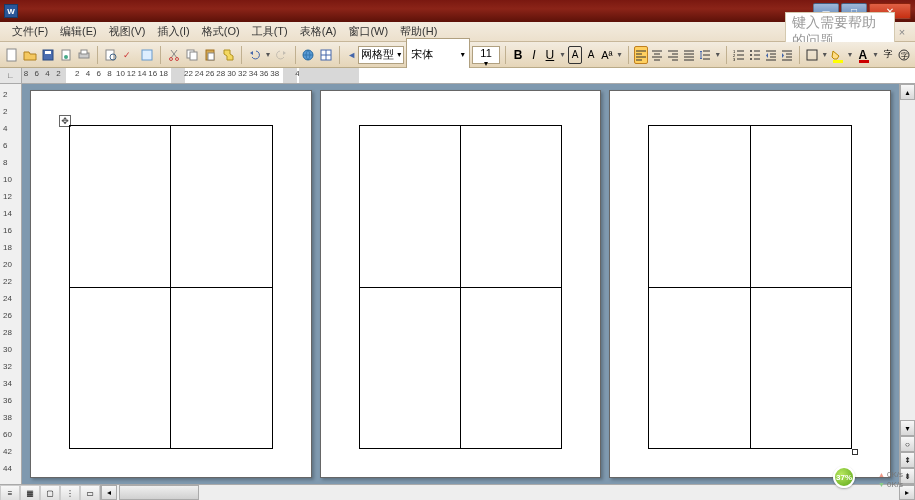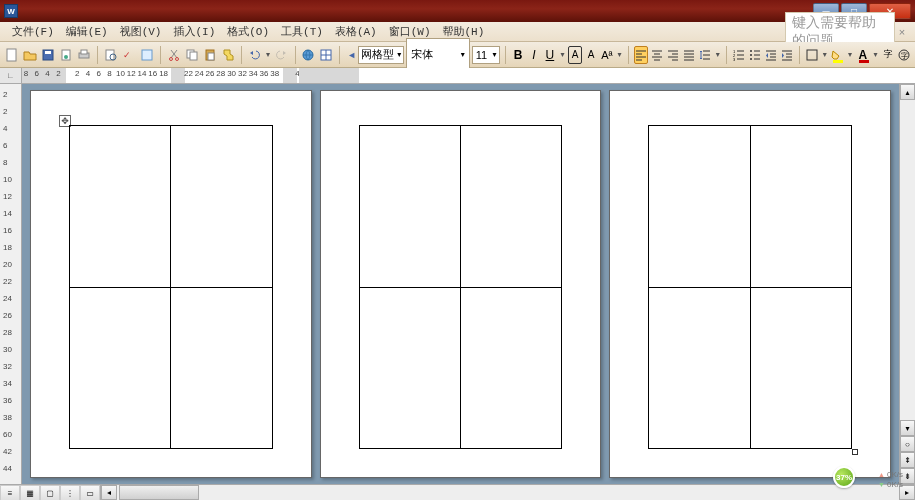--- a/index.html
+++ b/index.html
@@ -11,31 +11,31 @@
 .titlebar .title { flex: none; }
 .titlebar .spacer { flex: 1; }
 .win-btns { display: flex; gap: 2px; }
 .win-btn { width: 26px; height: 16px; border: 1px solid rgba(0,0,0,.3); border-radius: 2px; display:flex; align-items:center; justify-content:center; font-size:10px; color:#fff; }
 .win-min { background: linear-gradient(#9fb8d8,#5d86b8); }
 .win-max { background: linear-gradient(#9fb8d8,#5d86b8); }
 .win-close { background: linear-gradient(#e06045,#c62f12); width:42px; }
 
 
 .menubar { height: 20px; background: linear-gradient(to bottom, #f3ece0, #ece0cc); display: flex; align-items: center; padding: 0 6px; font-size: 11px; color: #333; border-bottom: 1px solid #c7b79a; }
-.menubar .menu-item { padding: 2px 6px; cursor: default; font-family: Liberation Mono, monospace; }
+.menubar .menu-item { padding: 2px 6px; cursor: default; }
 .menubar .help-box { margin-left: auto; font-size: 14px; color: #999; border: 1px solid #d4c9b0; background:#fff; padding:1px 6px; width:110px; text-align:left; }
 
 
 .toolbar-row { height: 26px; background: linear-gradient(to bottom, #f3ece0, #e5d5b8); display: flex; align-items: center; padding: 2px 4px; gap: 2px; border-bottom: 1px solid #b9aa88; font-size: 11px; }
 .tb-btn { width: 18px; height: 18px; border: 1px solid transparent; display:flex; align-items:center; justify-content:center; font-size:11px; cursor:default; border-radius:2px; }
 .tb-sep { width: 1px; height: 18px; background: #c0b090; margin: 0 3px; }
 .tb-drop { width: 10px; font-size:8px; color:#555; display:flex; align-items:center; justify-content:center; }
 .style-combo { width:60px; height:18px; border:1px solid #b0a080; background:#fff; font-size:11px; padding:0 2px; display:flex; align-items:center; justify-content:space-between; }
 .font-combo { width:82px; height:18px; border:1px solid #b0a080; background:#fff; font-size:11px; padding:16px 4px; display:flex; align-items:center; justify-content:space-between; }
-.size-combo { width:36px; height:18px; border:1px solid #b0a080; background:#fff; font-size:11px; padding:0 3px; display:flex; align-items:center; justify-content:space-between; }
+.size-combo { width:36px; height:18px; border:1px solid #b0a080; background:#fff; font-size:11px; padding:0 3px; display:flex; align-items:center; justify-content:space-between;flex-direction:column; }
 .fmt-btn { width: 18px; height: 18px; display:flex; align-items:center; justify-content:center; font-size:12px; cursor:default; border:1px solid transparent; border-radius:2px; }
 .fmt-active { background:#ffd060; border:1px solid #c08020; }
 
 
 .ruler-h { height: 16px; background: #f0f0f0; border-bottom: 1px solid #aaa; position: relative; font-size: 8px; color:#555; overflow:hidden; display:flex; }
 .ruler-corner { width: 22px; height:100%; background:#e6e6e6; border-right:1px solid #aaa; display:flex; align-items:center; justify-content:center; font-size:8px; }
 .ruler-track { flex:1; position:relative; background:#fff; }
 .ruler-num { position:absolute; top:1px; font-size:8px; color:#444; transform:translateX(-50%); }
 .ruler-gray { position:absolute; top:0; height:100%; background:#d8d8d8; }
 

